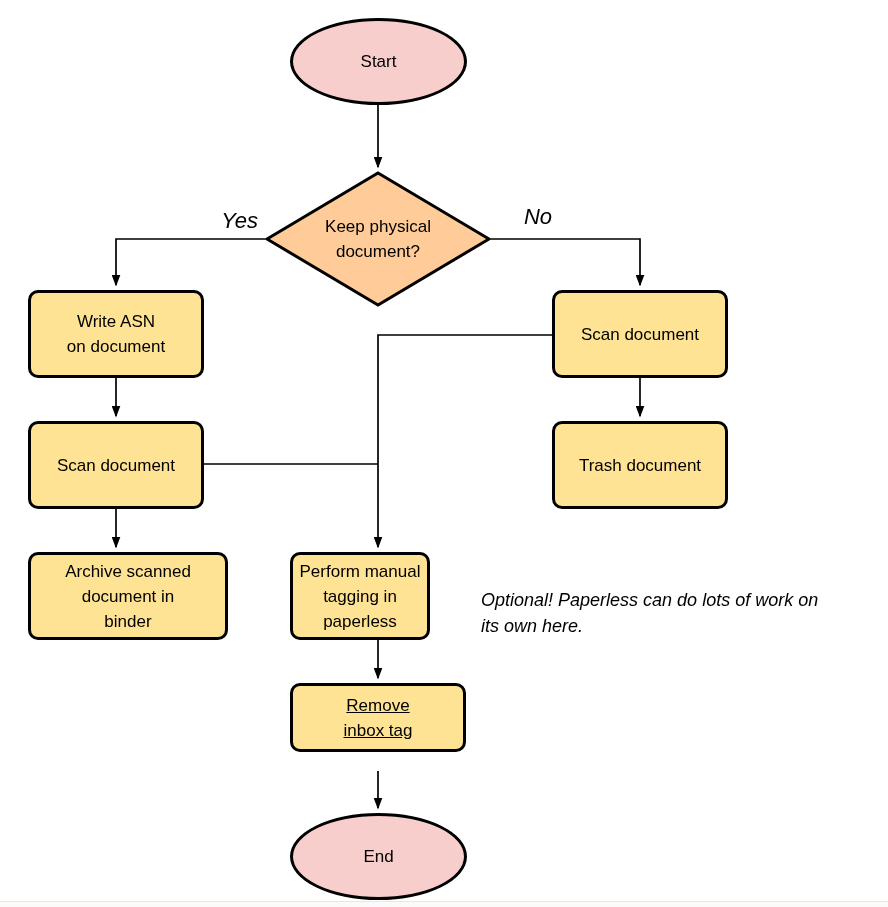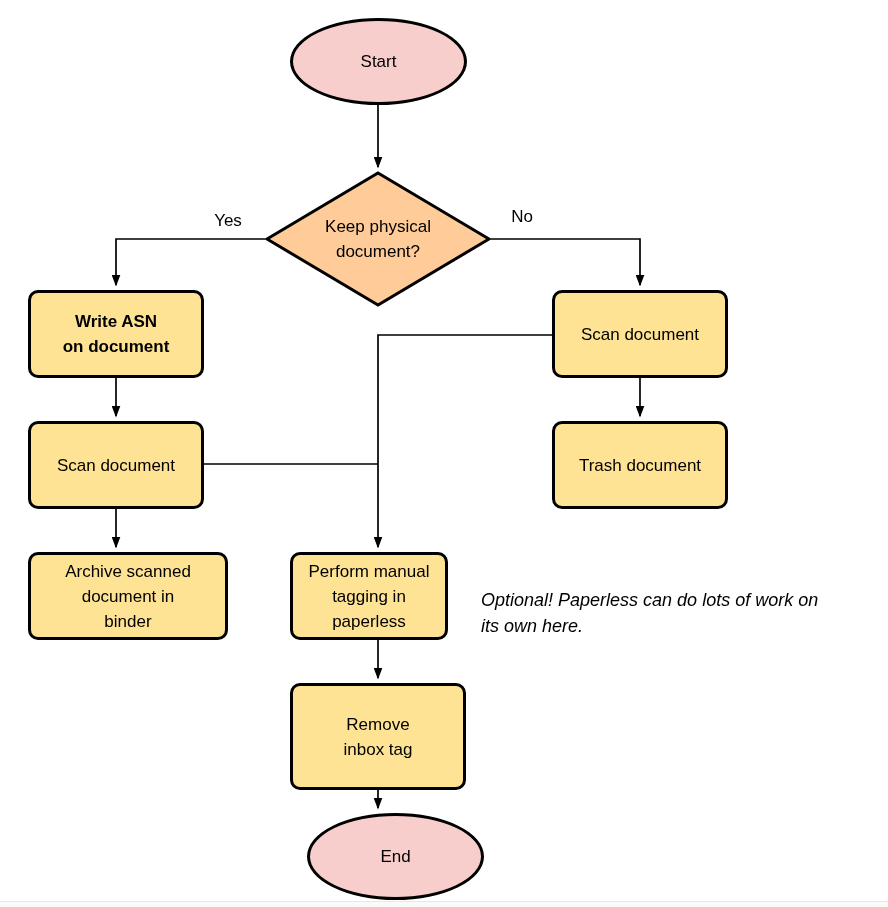--- a/index.html
+++ b/index.html
@@ -44,23 +44,24 @@
     border: 3px solid #000000;
     border-radius: 50%;
   }
   .decision { background: transparent; border: none; }
   .decision svg { position: absolute; left: 0; top: 0; }
   .decision polygon { fill: #FFCC99; stroke: #000000; stroke-width: 3; }
   .decision .label { position: relative; z-index: 1; }
   .edge-label {
     position: absolute;
     width: 60px;
-    text-align: center;
-    font-size: 17px;
+    text-align: right;
+    font-size: 22px;
     line-height: 22px;
+    font-style: italic;
   }
   .annotation {
     position: absolute;
     left: 481px;
     top: 587px;
     width: 420px;
     font-style: italic;
     font-size: 18px;
     line-height: 26px;
     white-space: pre-line;
@@ -106,21 +107,21 @@
 document?</span>
   </div>
 
   <div class="node terminal" style="left:290px; top:18px; width:177px; height:87px;">
     <span class="label">Start</span>
   </div>
 
   <div class="edge-label" style="left:198px; top:210px;">Yes</div>
   <div class="edge-label" style="left:492px; top:206px;">No</div>
 
-  <div class="node process" style="left:28px; top:290px; width:176px; height:88px;font-weight:bold;">
+  <div class="node process" style="left:28px; top:290px; width:176px; height:88px;">
     <span class="label">Write ASN
 on document</span>
   </div>
 
   <div class="node process" style="left:28px; top:421px; width:176px; height:88px;">
     <span class="label">Scan document</span>
   </div>
 
   <div class="node process" style="left:28px; top:552px; width:200px; height:88px;">
     <span class="label">Archive scanned
@@ -129,33 +130,33 @@
   </div>
 
   <div class="node process" style="left:552px; top:290px; width:176px; height:88px;">
     <span class="label">Scan document</span>
   </div>
 
   <div class="node process" style="left:552px; top:421px; width:176px; height:88px;justify-content:center;">
     <span class="label">Trash document</span>
   </div>
 
-  <div class="node process" style="left:290px; top:552px; width:158px; height:88px;">
+  <div class="node process" style="left:290px; top:552px; width:140px; height:88px;">
     <span class="label">Perform manual
 tagging in
 paperless</span>
   </div>
 
   <div class="annotation">Optional! Paperless can do lots of work on
 its own here.</div>
 
-  <div class="node process" style="left:290px; top:683px; width:176px; height:107px;">
+  <div class="node process" style="left:290px; top:683px; width:176px; height:69px;text-decoration:underline;">
     <span class="label">Remove
 inbox tag</span>
   </div>
 
-  <div class="node terminal" style="left:307px; top:813px; width:177px; height:87px;">
+  <div class="node terminal" style="left:290px; top:813px; width:177px; height:87px;">
     <span class="label">End</span>
   </div>
 
   <div class="bottom-divider"></div>
 
 </div>
 
 </body></html>

